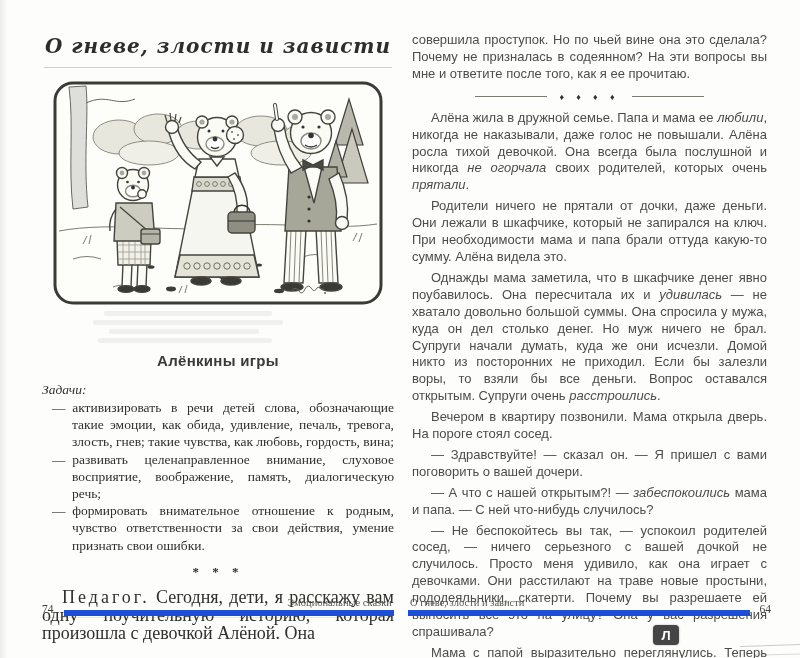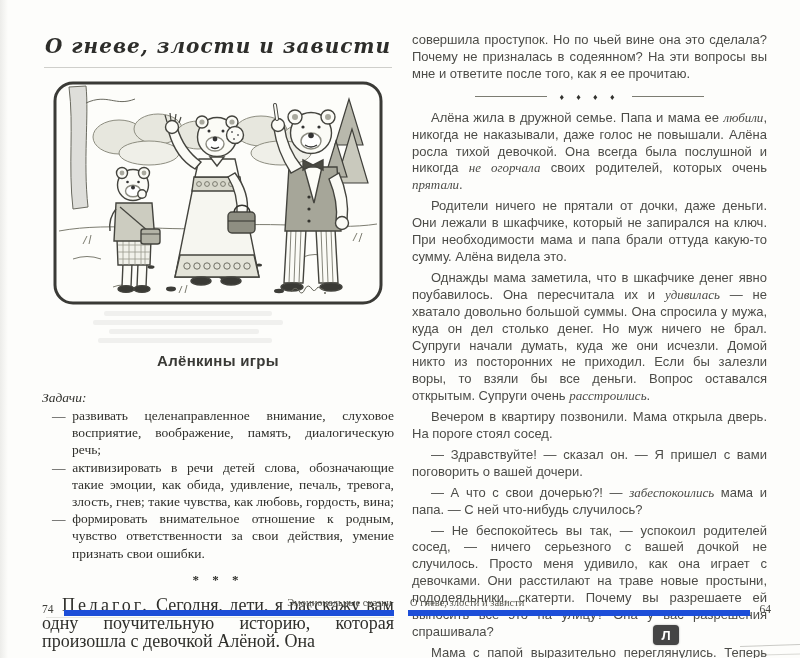--- a/index.html
+++ b/index.html
@@ -28,21 +28,21 @@
   .illus-wrap svg { display:block; }
   .ghost-block { margin:6px 40px 0; opacity:0.75; filter:blur(0.6px); }
   .ghost-line { height:5px; border-radius:2px; background:rgba(118,118,104,0.12); margin:4px 0; }
   .g1{width:62%; margin-left:8%;} .g2{width:70%; margin-left:4%;} .g3{width:55%; margin-left:10%;} .g4{width:64%; margin-left:6%;}
   .section-heading {
     margin:9px 0 0; text-align:center;
     font-family:"Liberation Sans", sans-serif; font-weight:bold;
     font-size:15px; color:#3a3a36; letter-spacing:0.3px;
   }
   .tasks-label {
-    margin:21px 0 1px; font-style:italic; font-size:13.5px; color:#30302c;
+    margin:13px 0 1px; font-style:italic; font-size:13.5px; color:#30302c;
   }
   .task {
     margin:0; padding-left:30px; text-indent:-20px;
     font-size:13.5px; line-height:17.2px; text-align:justify; color:#2f2f2b;
   }
   .stars {
     margin:10px 0 8px; text-align:center; font-size:13px;
     letter-spacing:5px; color:#2f2f2b; font-weight:bold;
   }
   .pedagog {
@@ -52,21 +52,21 @@
   .speaker { letter-spacing:3px; }
   
   .page-right {
     position:absolute; left:408px; top:28px; width:363px; height:588px;
   }
   .story-p {
     margin:4px; font-family:"Liberation Sans", sans-serif;
     font-size:13px; line-height:16.9px; text-align:justify;
     color:#4c4c48; text-indent:19px;
   }
-  .story-p em { font-style:italic;font-family:Liberation Serif, serif; }
+  .story-p em { font-style:italic; }
   .story-p.noindent { text-indent:0; }
   .diamond-divider {
     display:flex; align-items:center; justify-content:center; gap:12px;
     margin:9px 0 8px; color:#3c3c38;
   }
   .diamond-divider .dline { width:72px; border-top:1px solid #7c7c72; }
   .diamond-divider .diamonds { font-size:9px; letter-spacing:5px; color:#33332f; }
   
   .footer {
     position:absolute; bottom:0; left:0; right:0;
@@ -244,22 +244,22 @@
   <div class="ghost-block">
     <div class="ghost-line g1"></div>
       <div class="ghost-line g2"></div>
       <div class="ghost-line g3"></div>
       <div class="ghost-line g4"></div>
   </div>
 
   <h2 class="section-heading">Алёнкины игры</h2>
   <p class="tasks-label">Задачи:</p>
   <div>
+      <p class="task">— активизировать в речи детей слова, обозначающие такие эмоции, как обида, удивление, печаль, тревога, злость, гнев; такие чувства, как любовь, гордость, вина;</p>
       <p class="task">— развивать целенаправленное внимание, слуховое восприятие, воображение, память, диалогическую речь;</p>
-      <p class="task">— активизировать в речи детей слова, обозначающие такие эмоции, как обида, удивление, печаль, тревога, злость, гнев; такие чувства, как любовь, гордость, вина;</p>
       <p class="task">— формировать внимательное отношение к родным, чувство ответственности за свои действия, умение признать свои ошибки.</p>
     </div>
 
   <div class="stars">* * *</div>
 
   <p class="pedagog"><span class="speaker">Педагог.</span><span> Сегодня, дети, я расскажу вам одну поучительную историю, которая произошла с девочкой Алёной. Она</span></p>
 
   <div class="footer">
     <span class="pnum">74</span>
     <span class="frule right-align">Эмоциональные сказки</span>
@@ -272,21 +272,21 @@
       <div class="diamond-divider">
         <span class="dline"></span>
         <span class="diamonds">♦ ♦ ♦ ♦</span>
         <span class="dline"></span>
       </div>
       <p class="story-p"><span>Алёна жила в дружной семье. Папа и мама ее </span><em>любили</em><span>, никогда не наказывали, даже голос не повышали. Алёна росла тихой девочкой. Она всегда была послушной и никогда </span><em>не огорчала</em><span> своих родителей, которых очень </span><em>прятали</em><span>.</span></p>
       <p class="story-p"><span>Родители ничего не прятали от дочки, даже деньги. Они лежали в шкафчике, который не запирался на ключ. При необходимости мама и папа брали оттуда какую-то сумму. Алёна видела это.</span></p>
       <p class="story-p"><span>Однажды мама заметила, что в шкафчике денег явно поубавилось. Она пересчитала их и </span><em>удивилась</em><span> — не хватало довольно большой суммы. Она спросила у мужа, куда он дел столько денег. Но муж ничего не брал. Супруги начали думать, куда же они исчезли. Домой никто из посторонних не приходил. Если бы залезли воры, то взяли бы все деньги. Вопрос оставался открытым. Супруги очень </span><em>расстроились</em><span>.</span></p>
       <p class="story-p"><span>Вечером в квартиру позвонили. Мама открыла дверь. На пороге стоял сосед.</span></p>
       <p class="story-p"><span>— Здравствуйте! — сказал он. — Я пришел с вами поговорить о вашей дочери.</span></p>
-      <p class="story-p"><span>— А что с свои дочерью?! — </span><em>забеспокоились</em><span> мама и папа. — С ней что-нибудь случилось?</span></p>
+      <p class="story-p"><span>— А что с нашей открытым?! — </span><em>забеспокоились</em><span> мама и папа. — С ней что-нибудь случилось?</span></p>
       <p class="story-p"><span>— Не беспокойтесь вы так, — успокоил родителей сосед, — ничего серьезного с вашей дочкой не случилось. Просто меня удивило, как она играет с девочками. Они расстилают на траве новые простыни, пододеяльники, скатерти. Почему вы разрешаете ей выносить все это на улицу? Она у вас разрешения спрашивала?</span></p>
       <p class="story-p"><span>Мама с папой выразительно переглянулись. Теперь они знали, где искать пропавшие деньги. Поблагодарив соседа</span></p>
     </div>
   <div class="footer">
     <span class="frule left-align">О гневе, злости и зависти</span>
     <span class="pnum">64</span>
   </div>
 </div>
 
 <div class="lab-badge">Л</div>

